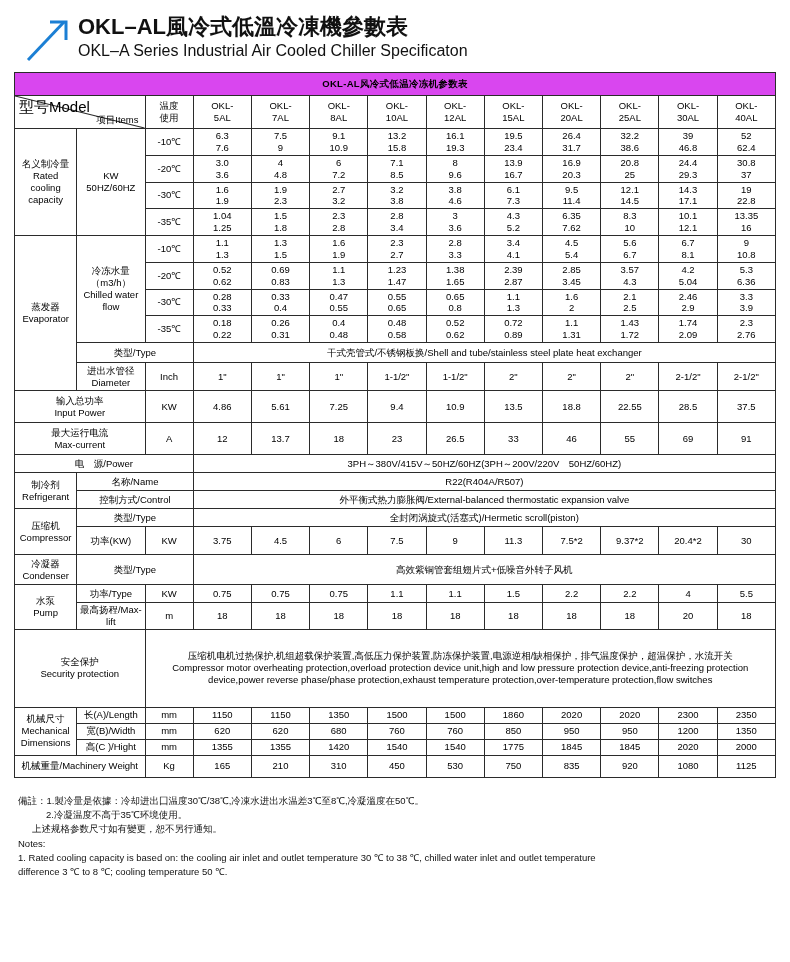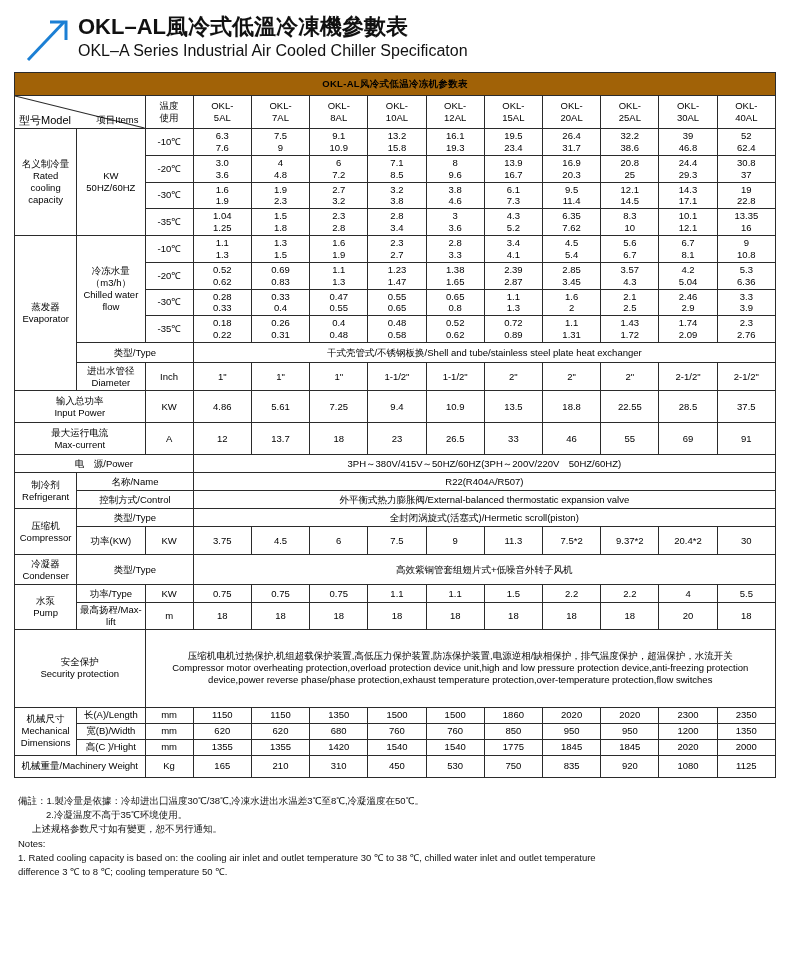--- a/index.html
+++ b/index.html
@@ -25,32 +25,32 @@
   table.spec td,table.spec th{
     border:1px solid #2b2b2b;
     font-size:9.5px;
     text-align:center;
     vertical-align:middle;
     padding:1px 1px;
     line-height:1.25;
     color:#000;
   }
   .banner{
-    background:#a16207;
+    background:#d946ef;
     color:#fff;
     font-size:13px;
     font-weight:bold;
     height:20px;
     letter-spacing:0.3px;
   }
   .modelhead{height:30px;}
   .modelhead td{font-size:9.5px;font-weight:normal;}
   .cornercell{position:relative;padding:0;height:30px;}
   .cornercell .diag{position:absolute;left:0;top:0;width:100%;height:100%;}
-  .cornercell .m1{position:absolute;left:4px;top:18px;font-size:11px;}
+  .cornercell .m1{position:absolute;left:4px;top:2px;font-size:15px;}
   .cornercell .m2{position:absolute;right:6px;bottom:2px;font-size:9.5px;}
   .tempuse{font-size:9.5px;line-height:1.2;}
   .modelcol{font-size:9.5px;line-height:1.2;}
   .two-line{line-height:1.25;}
   .rowlabel{font-size:10px;line-height:1.3;}
   .big-label{font-size:11px;line-height:1.35;}
   .wide{font-size:10px;}
   .sec-text{font-size:9.5px;text-align:left;padding:3px 6px;line-height:1.45;}
 
   

